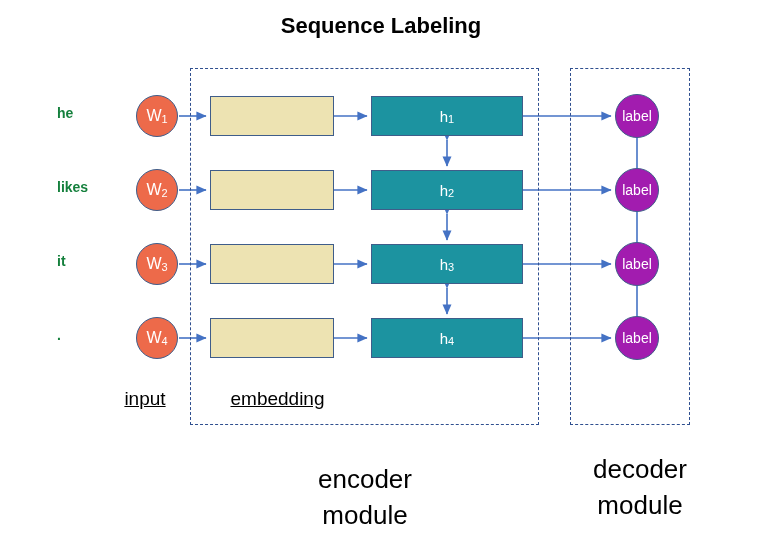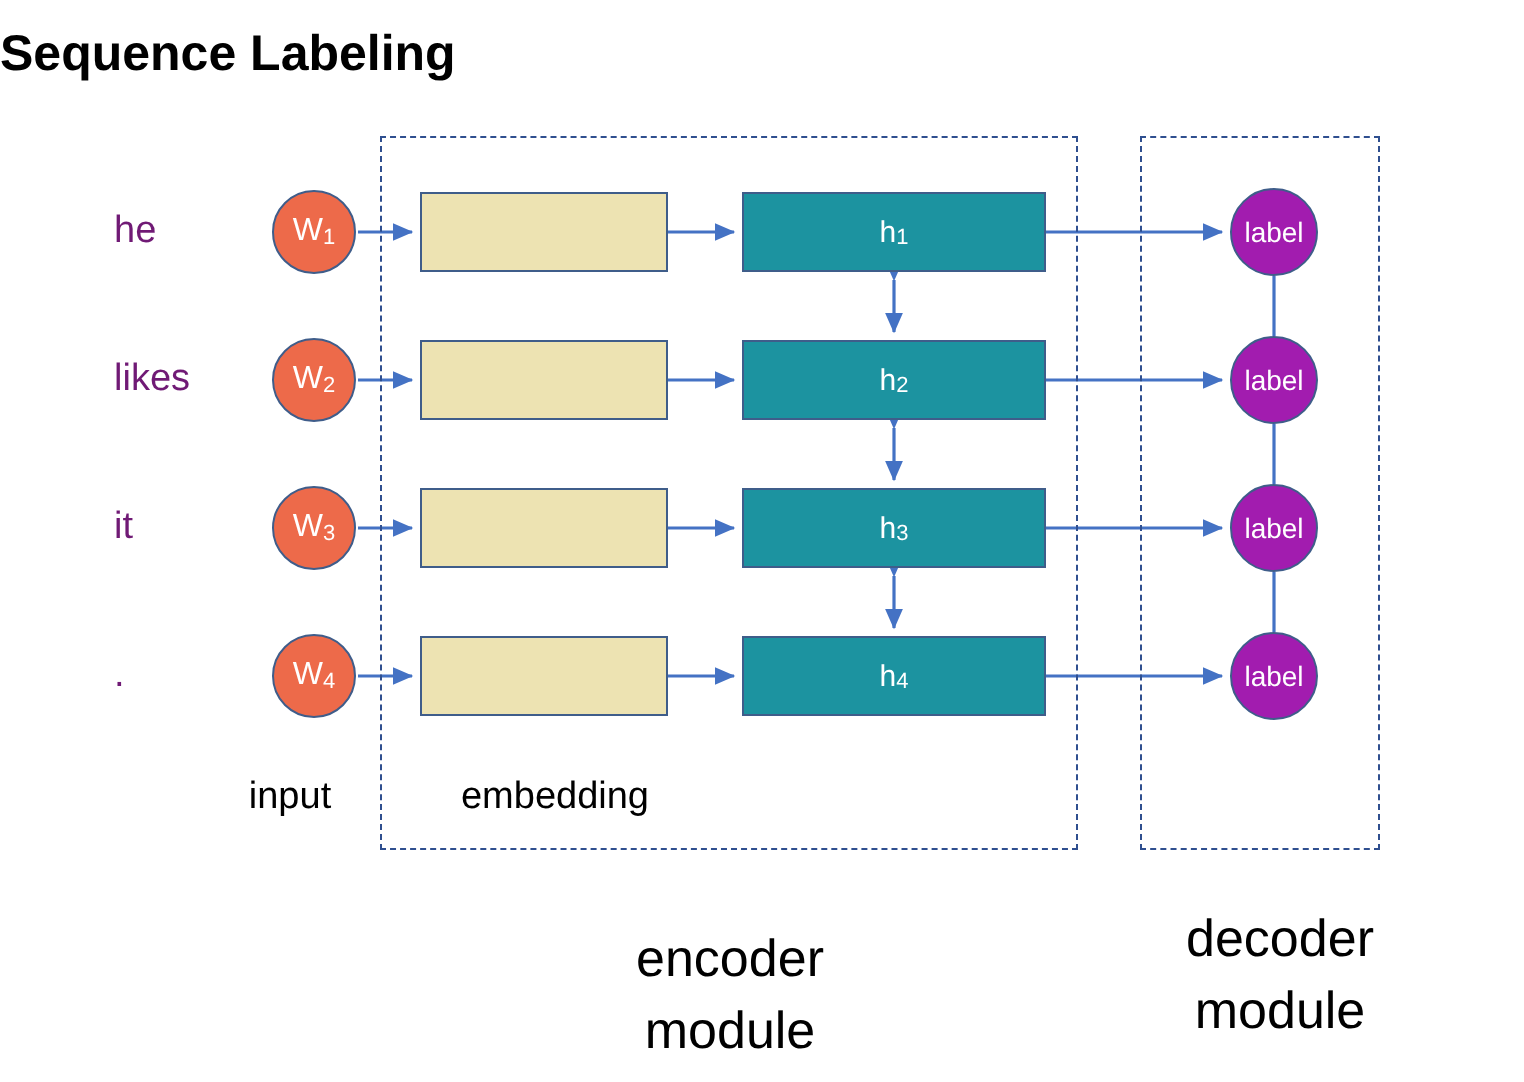--- a/index.html
+++ b/index.html
@@ -25,42 +25,44 @@
     width: 762px;
     height: 541px;
     pointer-events: none;
   }
 
   .title {
     position: absolute;
     left: 0;
     top: 13px;
     width: 762px;
-    font-size: 25px;
+    text-align: center;
+    font-size: 22px;
     font-weight: bold;
     color: #000000;
     letter-spacing: 0px;
   }
 
   
   .module-frame {
     position: absolute;
     border: 1.5px dashed #2f4f8f;
     box-sizing: border-box;
     background: transparent;
   }
 
   
   .word-label {
     position: absolute;
-    font-size: 19px;
-    color: #701a75;
+    font-size: 14px;
+    color: #15803d;
     text-align: left;
     white-space: nowrap;
     line-height: 1;
+    font-weight: bold;
   }
 
   
   .token-circle {
     position: absolute;
     width: 42px;
     height: 42px;
     border-radius: 50%;
     background: #ED6A4A;
     border: 1.4px solid #3f5d8a;
@@ -129,20 +131,21 @@
   }
 
   
   .column-caption {
     position: absolute;
     font-size: 19px;
     color: #000000;
     white-space: nowrap;
     text-align: center;
     line-height: 1;
+    text-decoration: underline;
   }
 
   
   .module-caption {
     position: absolute;
     font-size: 26px;
     color: #000000;
     text-align: center;
     line-height: 1.38;
     white-space: pre-line;

